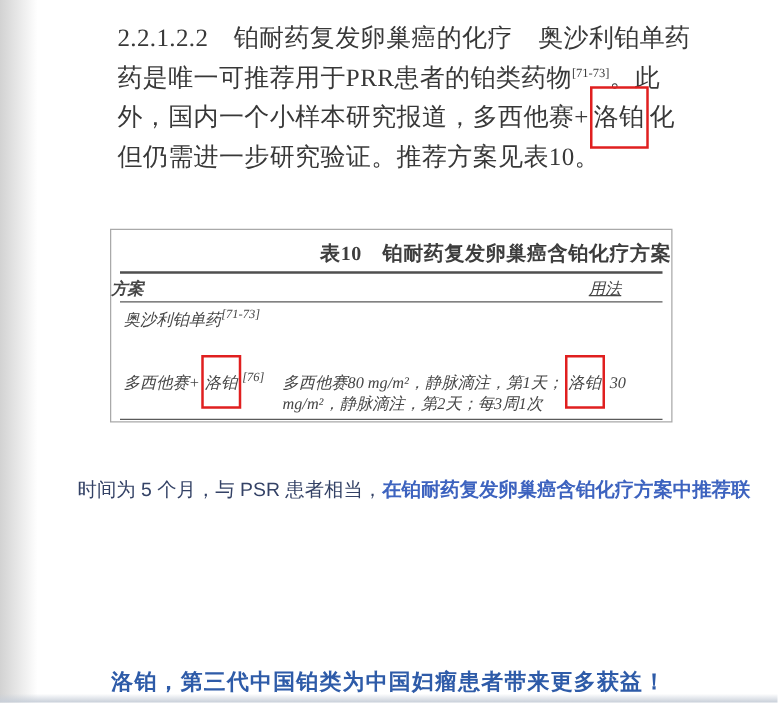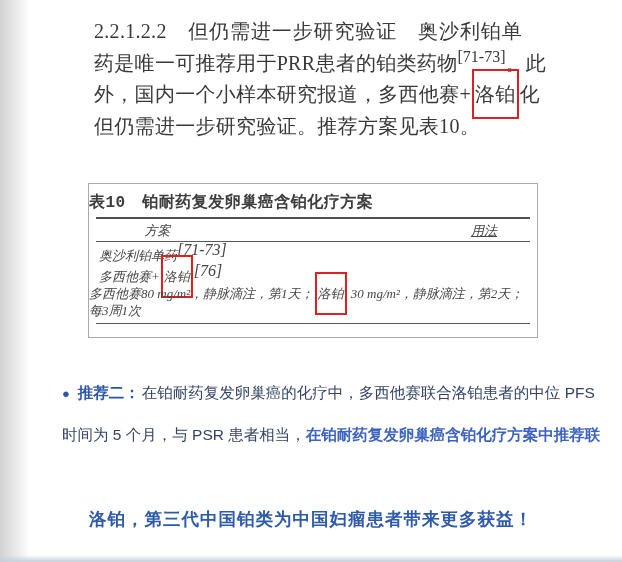--- a/index.html
+++ b/index.html
@@ -41,21 +41,21 @@
   }
   .pline {
     text-align: justify;
     text-align-last: justify;
     white-space: nowrap;
   }
   .pline.last {
     text-align-last: left;
   }
   sup.ref {
-    font-size: 16px;
+    font-size: 10px;
     vertical-align: super;
     line-height: 0;
     letter-spacing: 0;
   }
   .redbox {
     border: 2px solid var(--highlight-box, #e01f1f);
     padding: 12px 1px;
     margin: 0 1px;
   }
 
@@ -66,66 +66,66 @@
     width: 450px; height: 155px;
     border: 1px solid #a9a9a9;
     box-sizing: border-box;
     font-size: 13px;
     line-height: 17px;
     color: #454545;
     font-style: italic;
   }
   .t-title {
     font-style: normal;
-    font-family: Liberation Mono, monospace;
+    font-family: Liberation Serif, serif;
     font-weight: bold;
     font-size: 16px;
-    text-align: left;
+    text-align: right;
     margin-top: 11px;
     letter-spacing: 0.5px;
     color: #3d3d3d;
   }
   .t-rule-thick {
     border-bottom: 2px solid #4f4f4f;
     margin: 5px 7px 0 7px;
   }
   .t-rule {
     border-bottom: 1px solid #5a5a5a;
     margin: 0 7px;
   }
   .t-headrow {
     display: flex;
     height: 22px;
     align-items: center;
   }
   .t-headrow .h1 {
     width: 137px;
-    text-align: center;
+    text-align: left;
+    font-weight: bold;
   }
   .t-headrow .h2 {
     flex: 1;
     text-align: right;
     padding-right: 40px;
     text-decoration: underline;
   }
   .t-row {
     display: flex;
     padding-top: 5px;
-    flex-direction: column;
   }
   .t-row .c1 {
     width: 127px;
     padding-left: 10px;
     white-space: nowrap;
   }
   .t-row .c2 {
     flex: 1;
     padding-right: 6px;
   }
-  .t-row.second { padding-top: 4px; padding-bottom: 4px; }
+  .t-row.second { padding-top: 4px; padding-bottom: 4px; margin-top: 29px; }
 
   
   .rec {
     position: absolute;
     left: 62px; top: 372px;
     width: 532px;
     font-family: "Liberation Sans", "DejaVu Sans", sans-serif;
     font-size: 15.5px;
     color: #344266;
   }
@@ -150,40 +150,40 @@
     margin-right: 2px;
   }
   .rec-emph {
     color: var(--rec-emph, #3d63bf);
     font-weight: bold;
   }
 
   
   .tagline {
     position: absolute;
-    left: 0; top: 504px;
+    left: 0; top: 530px;
     width: 100%;
     height: 30px;
     line-height: 30px;
     text-align: center;
     font-family: "Liberation Sans", "DejaVu Sans", sans-serif;
     font-weight: bold;
     font-size: 17.5px;
     letter-spacing: 1px;
     color: var(--tagline-blue, #2e5ba8);
   }
 </style>
 </head>
 <body>
 
 <div class="edge-left"></div>
 <div class="edge-bottom"></div>
 
 <div class="paragraph">
-  <div class="pline"><span>2.2.1.2.2　但仍需进一步研究验证　奥沙利铂单</span></div>
+  <div class="pline"><span>2.2.1.2.2　铂耐药复发卵巢癌的化疗　奥沙利铂单药</span></div>
   <div class="pline"><span>药是唯一可推荐用于PRR患者的铂类药物</span><sup class="ref">[71-73]</sup><span>。此</span></div>
   <div class="pline"><span>外，国内一个小样本研究报道，多西他赛+</span><span class="redbox">洛铂</span><span>化</span></div>
   <div class="pline last"><span>但仍需进一步研究验证。推荐方案见表10。</span></div>
 </div>
 
 <div class="regimen-table">
   <div class="t-title">表10　铂耐药复发卵巢癌含铂化疗方案</div>
   <div class="t-rule-thick"></div>
   <div class="t-headrow">
     <div class="h1">方案</div>
@@ -194,17 +194,16 @@
     <div class="c1"><span>奥沙利铂单药</span><sup class="ref">[71-73]</sup></div>
   </div>
   <div class="t-row second">
     <div class="c1"><span>多西他赛+</span><span class="redbox">洛铂</span><sup class="ref">[76]</sup></div>
     <div class="c2"><span>多西他赛80 mg/m²，静脉滴注，第1天；</span><span class="redbox">洛铂</span> <span>30 mg/m²，静脉滴注，第2天；每3周1次</span></div>
   </div>
   <div class="t-rule"></div>
 </div>
 
 <div class="rec">
-  <div class="rec-line"><span class="rec-bullet">●</span><span class="rec-label">推荐二：</span><span>在铂耐药复发卵巢癌的化疗中，多西他赛联合洛铂患者的中位 PFS</span></div>
   <div class="rec-line"><span>时间为 5 个月，与 PSR 患者相当，</span><span class="rec-emph">在铂耐药复发卵巢癌含铂化疗方案中推荐联</span></div>
 </div>
 
 <div class="tagline">洛铂，第三代中国铂类为中国妇瘤患者带来更多获益！</div>
 
 </body></html>

